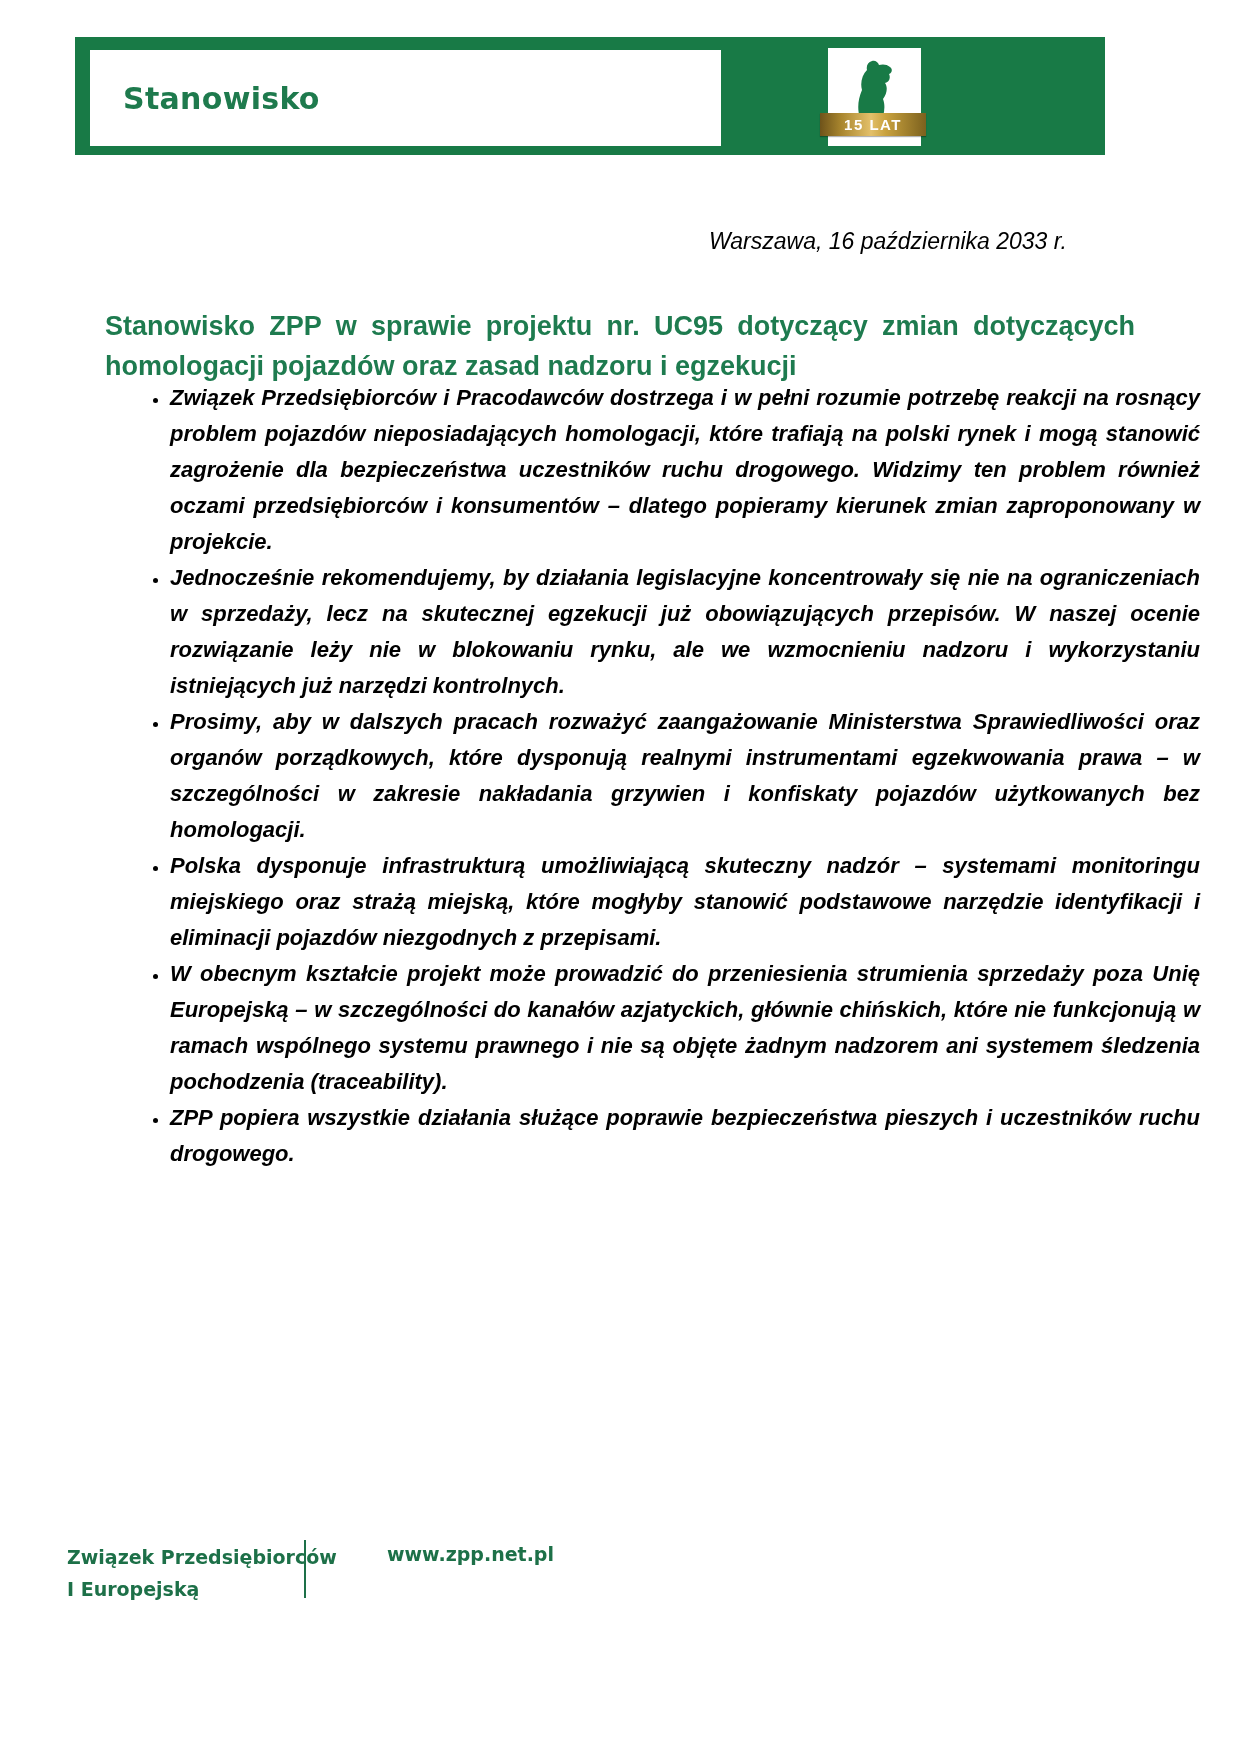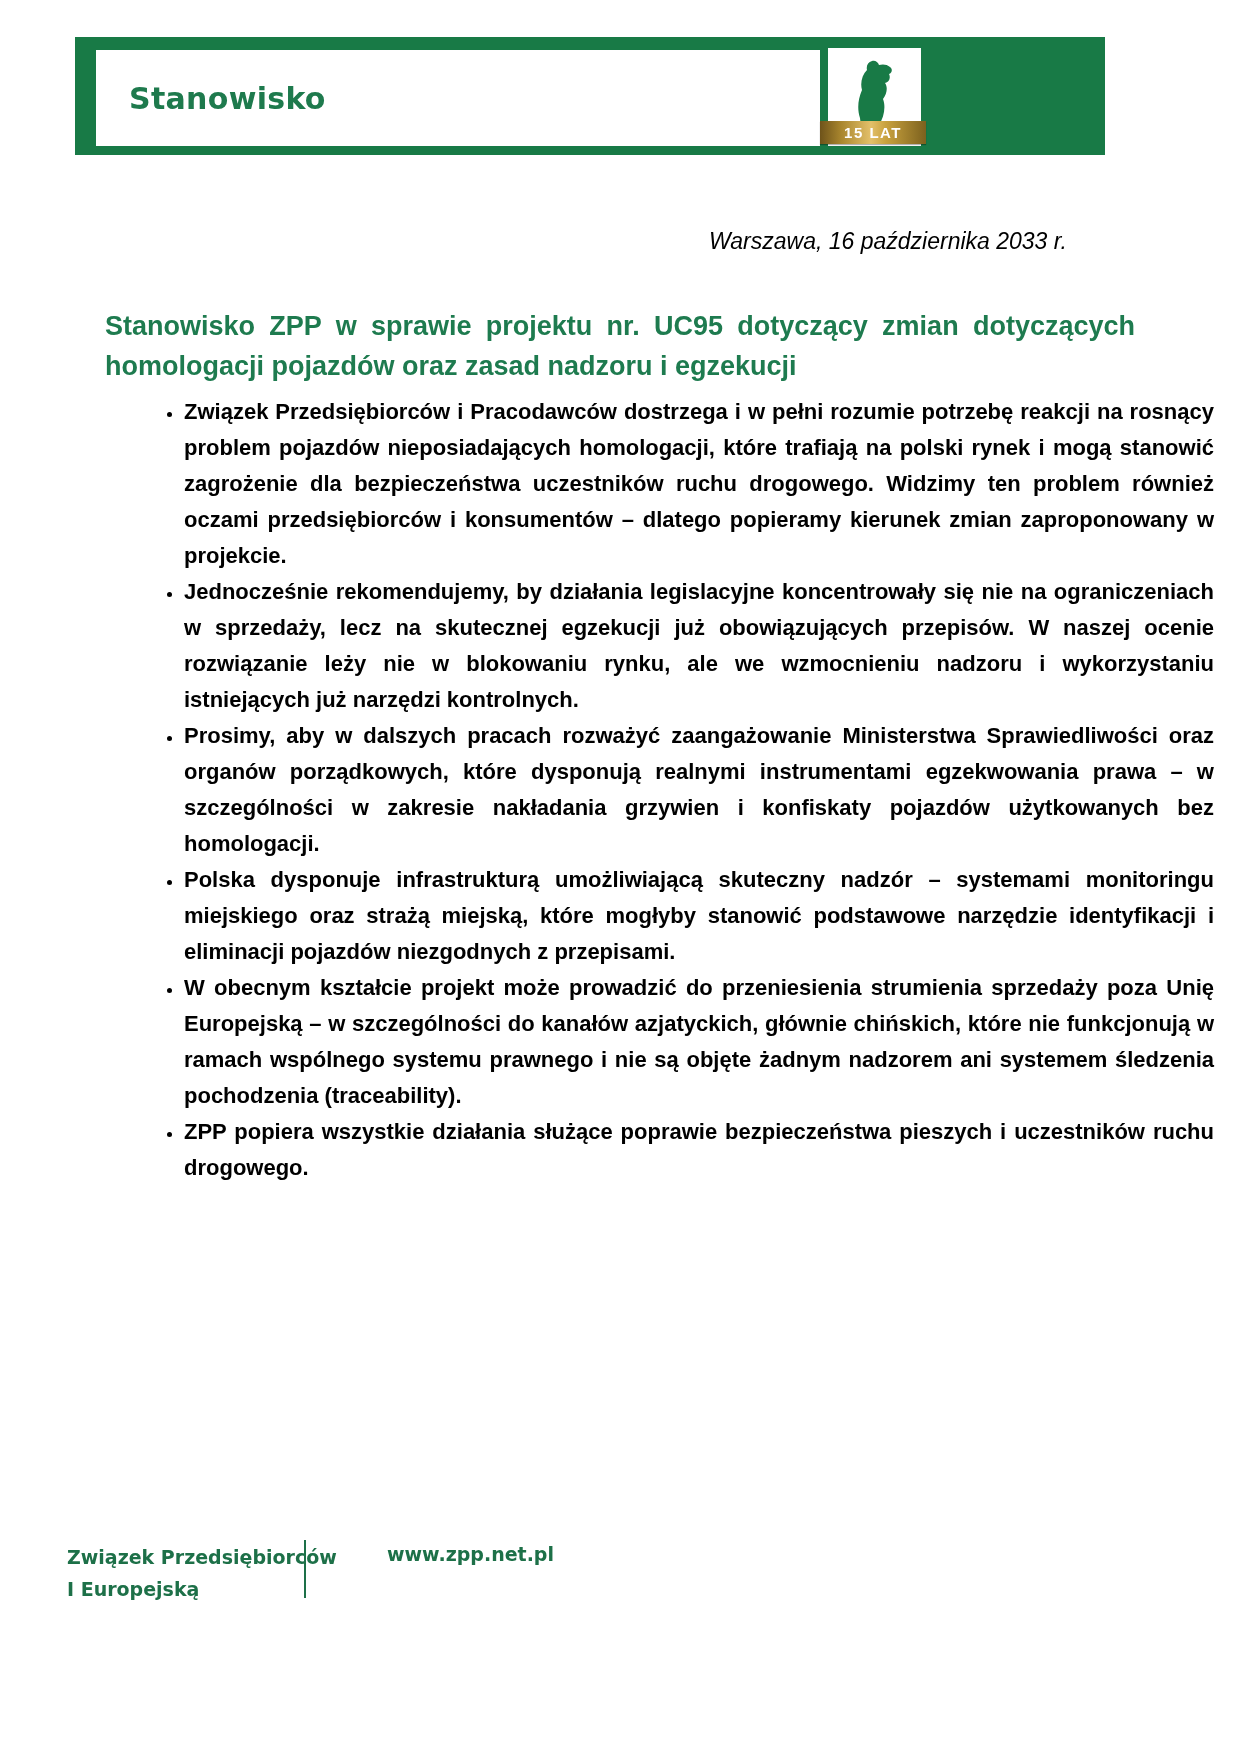--- a/index.html
+++ b/index.html
@@ -8,35 +8,35 @@
     font-family:"Liberation Sans", sans-serif;color:#000;
     overflow:hidden;
   }
 
   
   .banner{
     position:absolute;left:75px;top:37px;width:1030px;height:118px;
     background:#187a46;
   }
   .banner-label-box{
-    position:absolute;left:15px;top:13px;width:724px;height:96px;
-    background:#ffffff;display:flex;align-items:center;margin-left:6px;
+    position:absolute;left:15px;top:13px;width:631px;height:96px;
+    background:#ffffff;display:flex;align-items:center;
   }
   .banner-label{
     font-family:"DejaVu Sans", sans-serif;
     font-weight:700;font-size:30px;color:#1e7a4d;
     padding-left:33px;letter-spacing:0.3px;
   }
   .logo-square{
     position:absolute;left:753px;top:11px;width:93px;height:98px;
     background:#ffffff;display:flex;justify-content:center;
   }
   .logo-square svg{margin-top:8px;}
   .ribbon{
-    position:absolute;left:745px;top:84px;width:106px;height:23px;
+    position:absolute;left:745px;top:76px;width:106px;height:23px;
     background:linear-gradient(90deg,#6e531a 0%,#a9862e 20%,#e3c06a 48%,#c9a23e 62%,#7c611e 100%);
     display:flex;align-items:center;justify-content:center;
     box-shadow:0 1px 1px rgba(0,0,0,.3);
   }
   .ribbon span{
     color:#ffffff;font-size:15px;font-weight:700;letter-spacing:1.5px;
     font-family:"Liberation Sans", sans-serif;
   }
   .zpp-wordmark{
     position:absolute;left:862px;top:6px;
@@ -54,21 +54,21 @@
   .doc-title{
     position:absolute;left:105px;top:288px;width:1030px;
     color:#1e7b4f;font-weight:700;font-size:27px;line-height:40px;
     text-align:justify;
     margin-top:18px;
   }
 
   
   .bullet-list{
     position:absolute;left:105px;top:380px;width:1030px;
-    margin:14px;padding:0 0 0 65px;list-style:disc outside;
+    margin:0;padding:0 0 0 65px;list-style:disc outside;font-style:italic;
   }
   .bullet-list li{
     font-weight:700;font-size:22px;line-height:36px;
     text-align:justify;color:#000;margin:0;padding:0;
   }
   .bullet-list li::marker{font-size:18px;}
 
   
   .footer-org{
     position:absolute;left:67px;top:1541px;

